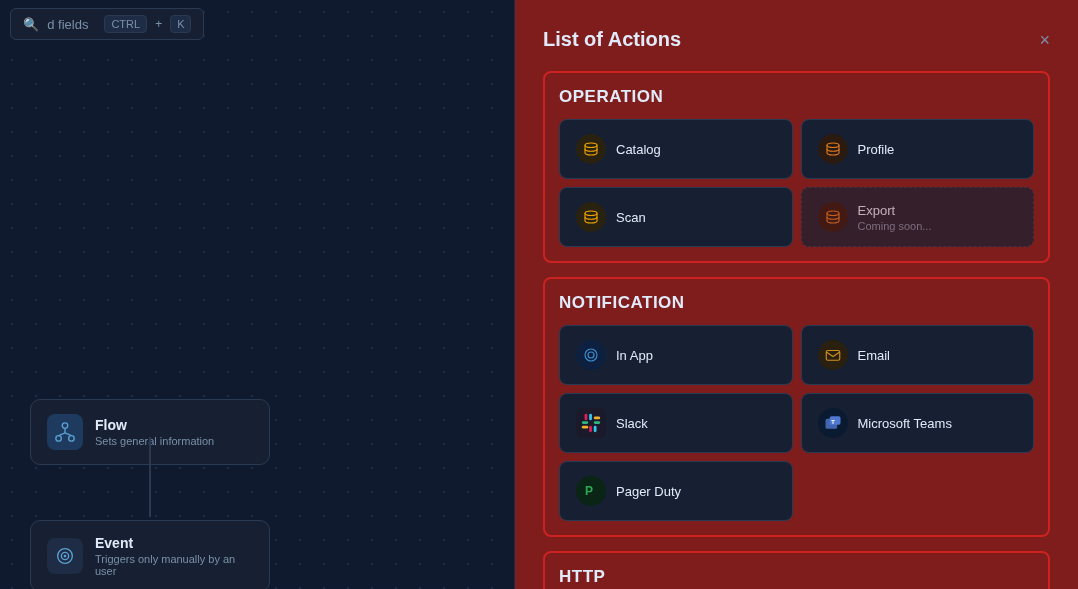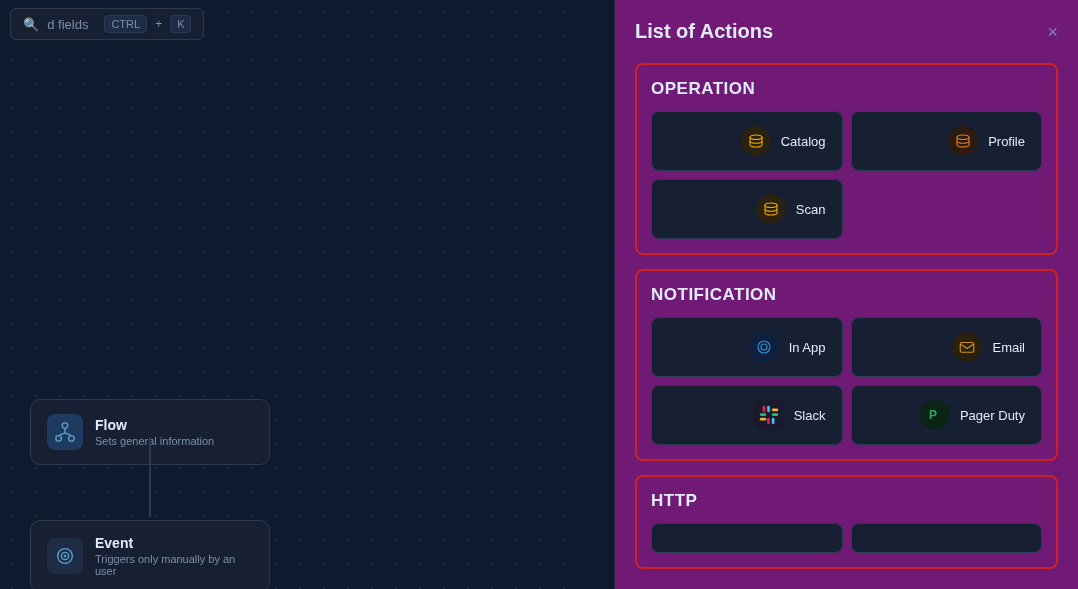--- a/index.html
+++ b/index.html
@@ -90,25 +90,25 @@
       width: 2px;
       height: 80px;
       background: #2a3a52;
     }
 
     
     .actions-panel {
       position: absolute;
       right: 0;
       top: 0;
-      width: 464px;
+      width: 564px;
       height: 589px;
-      background: #701a75;
+      background: #7f1d1d;
       border-left: 1px solid #1e2d45;
-      padding: 20px;
+      padding: 28px;
       overflow-y: auto;
     }
 
     .panel-header {
       display: flex;
       align-items: center;
       justify-content: space-between;
       margin-bottom: 20px;
     }
 
@@ -152,21 +152,20 @@
     .action-btn {
       background: #162032;
       border: 1px solid #2a3a52;
       border-radius: 8px;
       padding: 14px 16px;
       display: flex;
       align-items: center;
       gap: 10px;
       cursor: pointer;
       transition: background 0.15s;
-      justify-content: flex-end;
     }
 
     .action-btn.disabled {
       border: 1px dashed #2a3a52;
       opacity: 0.7;
       cursor: default;
     }
 
     .action-btn .btn-label {
       color: #e0eaf8;
@@ -300,20 +299,33 @@
         <div class="icon-circle ic-yellow">
           <svg width="18" height="18" viewBox="0 0 24 24" fill="none">
             <ellipse cx="12" cy="7" rx="8" ry="3" stroke="#f0a500" stroke-width="1.5"></ellipse>
             <path d="M4 7v5c0 1.657 3.582 3 8 3s8-1.343 8-3V7" stroke="#f0a500" stroke-width="1.5"></path>
             <path d="M4 12v5c0 1.657 3.582 3 8 3s8-1.343 8-3v-5" stroke="#f0a500" stroke-width="1.5"></path>
           </svg>
         </div>
         <span class="btn-label">Scan</span>
       </div>
 
+      <div class="action-btn disabled">
+        <div class="icon-circle ic-orange">
+          <svg width="18" height="18" viewBox="0 0 24 24" fill="none">
+            <ellipse cx="12" cy="7" rx="8" ry="3" stroke="#e07a20" stroke-width="1.5"></ellipse>
+            <path d="M4 7v5c0 1.657 3.582 3 8 3s8-1.343 8-3V7" stroke="#e07a20" stroke-width="1.5"></path>
+            <path d="M4 12v5c0 1.657 3.582 3 8 3s8-1.343 8-3v-5" stroke="#e07a20" stroke-width="1.5"></path>
+          </svg>
+        </div>
+        <div>
+          <div class="btn-label">Export</div>
+          <div class="btn-sublabel">Coming soon...</div>
+        </div>
+      </div>
 
     </div>
   </div>
 
   <div class="section">
     <div class="section-label">Notification</div>
     <div class="actions-grid">
 
       <div class="action-btn">
         <div class="icon-circle ic-blue">
@@ -344,20 +356,30 @@
             <rect x="2" y="15" width="7" height="3" rx="1.5" fill="#ecb22e"></rect>
             <rect x="10" y="15" width="3" height="7" rx="1.5" fill="#e01e5a"></rect>
             <rect x="15" y="15" width="3" height="7" rx="1.5" fill="#36c5f0"></rect>
             <rect x="15" y="10" width="7" height="3" rx="1.5" fill="#2eb67d"></rect>
             <rect x="15" y="5" width="7" height="3" rx="1.5" fill="#ecb22e"></rect>
           </svg>
         </div>
         <span class="btn-label">Slack</span>
       </div>
 
+      <div class="action-btn">
+        <div class="icon-circle ic-ms">
+          <svg width="20" height="20" viewBox="0 0 24 24" fill="none">
+            <rect x="3" y="7" width="14" height="12" rx="2" fill="#5078d0" opacity="0.8"></rect>
+            <rect x="8" y="4" width="13" height="10" rx="2" fill="#5078d0"></rect>
+            <text x="10" y="13" font-size="7" fill="white" font-weight="bold">T</text>
+          </svg>
+        </div>
+        <span class="btn-label">Microsoft Teams</span>
+      </div>
 
       <div class="action-btn">
         <div class="icon-circle ic-green">
           <svg width="18" height="18" viewBox="0 0 24 24" fill="none">
             <text x="4" y="17" font-size="16" fill="#2da854" font-weight="bold">P</text>
           </svg>
         </div>
         <span class="btn-label">Pager Duty</span>
       </div>
 

